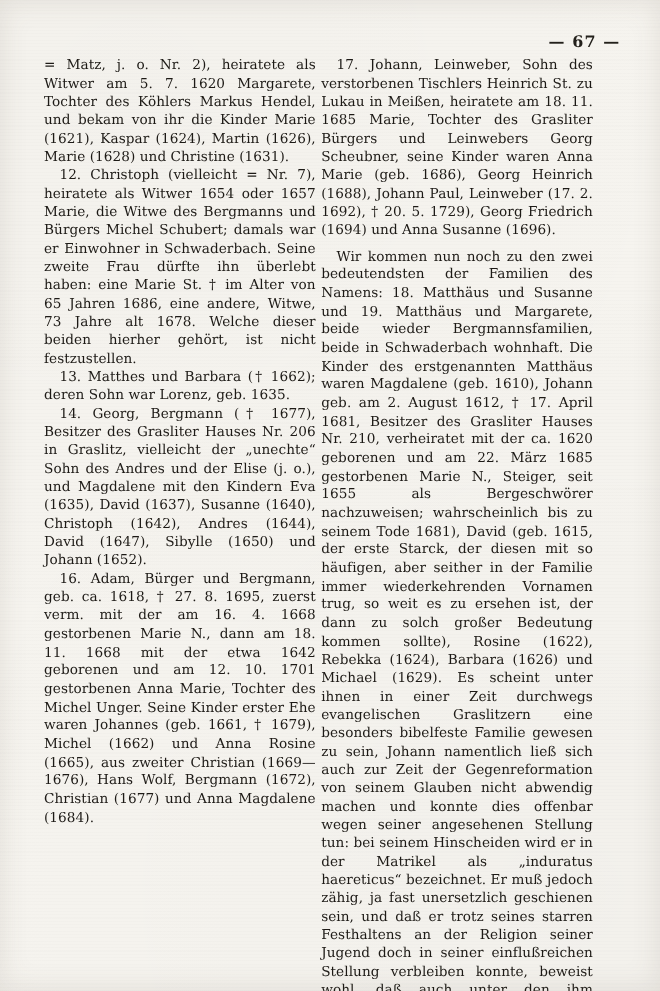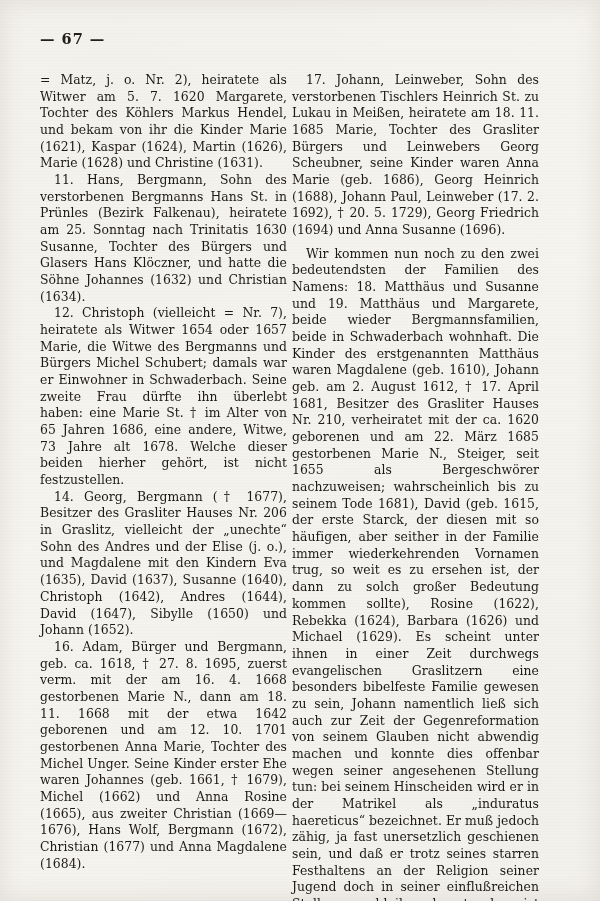--- a/index.html
+++ b/index.html
@@ -20,24 +20,24 @@
     height: 901px;
     background: #f6f4ef;
     box-sizing: border-box;
     padding: 30px 36px 20px 40px;
     
     background-image:
       radial-gradient(circle at 20% 10%, rgba(0,0,0,0.012) 0%, rgba(0,0,0,0) 60%),
       radial-gradient(circle at 85% 90%, rgba(0,0,0,0.015) 0%, rgba(0,0,0,0) 65%);
   }
   .page-number {
-    text-align: left;
+    text-align: right;
     font-size: 14.5px;
     letter-spacing: 1px;
-    margin-bottom: 25px;
+    margin-bottom: 4px;
     font-weight: 700;
     color: #23201b;
   }
   .columns {
     display: flex;
     flex-direction: row;
     gap: 5px;
     height: 800px;
   }
   .col {
@@ -81,22 +81,22 @@
 <body>
 
 <div class="page">
 
   <div class="page-number">— 67 —</div>
 
   <div class="columns">
 
     <div class="col">
       <p class="noindent">= Matz, j. o. Nr. 2), heiratete als Witwer am 5. 7. 1620 Margarete, Tochter des Köhlers Markus Hendel, und bekam von ihr die Kinder Marie (1621), Kaspar (1624), Martin (1626), Marie (1628) und Christine (1631).</p>
-      <p>11. Hans, Bergmann, Sohn des verstorbenen Bergmanns Hans St. in Prünles (Bezirk Falkenau), heiratete am 25. Sonntag nach Trinitatis 1630 Susanne, Tochter des Bürgers und Glasers Hans Klöczner, und hatte die Söhne Johannes (1632) und Christian (1634).</p>
       <p>12. Christoph (vielleicht = Nr. 7), heiratete als Witwer 1654 oder 1657 Marie, die Witwe des Bergmanns und Bürgers Michel Schubert; damals war er Einwohner in Schwaderbach. Seine zweite Frau dürfte ihn überlebt haben: eine Marie St. † im Alter von 65 Jahren 1686, eine andere, Witwe, 73 Jahre alt 1678. Welche dieser beiden hierher gehört, ist nicht festzustellen.</p>
+      <p>13. Matthes und Barbara († 1662); deren Sohn war Lorenz, geb. 1635.</p>
       <p>14. Georg, Bergmann († 1677), Besitzer des Grasliter Hauses Nr. 206 in Graslitz, vielleicht der „unechte“ Sohn des Andres und der Elise (j. o.), und Magdalene mit den Kindern Eva (1635), David (1637), Susanne (1640), Christoph (1642), Andres (1644), David (1647), Sibylle (1650) und Johann (1652).</p>
       <p>16. Adam, Bürger und Bergmann, geb. ca. 1618, † 27. 8. 1695, zuerst verm. mit der am 16. 4. 1668 gestorbenen Marie N., dann am 18. 11. 1668 mit der etwa 1642 geborenen und am 12. 10. 1701 gestorbenen Anna Marie, Tochter des Michel Unger. Seine Kinder erster Ehe waren Johannes (geb. 1661, † 1679), Michel (1662) und Anna Rosine (1665), aus zweiter Christian (1669—1676), Hans Wolf, Bergmann (1672), Christian (1677) und Anna Magdalene (1684).</p>
     </div>
 
     <div class="col">
       <p>17. Johann, Leinweber, Sohn des verstorbenen Tischlers Heinrich St. zu Lukau in Meißen, heiratete am 18. 11. 1685 Marie, Tochter des Grasliter Bürgers und Leinwebers Georg Scheubner, seine Kinder waren Anna Marie (geb. 1686), Georg Heinrich (1688), Johann Paul, Leinweber (17. 2. 1692), † 20. 5. 1729), Georg Friedrich (1694) und Anna Susanne (1696).</p>
       <div class="blockgap"></div>
       <p>Wir kommen nun noch zu den zwei bedeutendsten der Familien des Namens: 18. Matthäus und Susanne und 19. Matthäus und Margarete, beide wieder Bergmannsfamilien, beide in Schwaderbach wohnhaft. Die Kinder des erstgenannten Matthäus waren Magdalene (geb. 1610), Johann geb. am 2. August 1612, † 17. April 1681, Besitzer des Grasliter Hauses Nr. 210, verheiratet mit der ca. 1620 geborenen und am 22. März 1685 gestorbenen Marie N., Steiger, seit 1655 als Bergeschwörer nachzuweisen; wahrscheinlich bis zu seinem Tode 1681), David (geb. 1615, der erste Starck, der diesen mit so häufigen, aber seither in der Familie immer wiederkehrenden Vornamen trug, so weit es zu ersehen ist, der dann zu solch großer Bedeutung kommen sollte), Rosine (1622), Rebekka (1624), Barbara (1626) und Michael (1629). Es scheint unter ihnen in einer Zeit durchwegs evangelischen Graslitzern eine besonders bibelfeste Familie gewesen zu sein, Johann namentlich ließ sich auch zur Zeit der Gegenreformation von seinem Glauben nicht abwendig machen und konnte dies offenbar wegen seiner angesehenen Stellung tun: bei seinem Hinscheiden wird er in der Matrikel als „induratus haereticus“ bezeichnet. Er muß jedoch zähig, ja fast unersetzlich geschienen sein, und daß er trotz seines starren Festhaltens an der Religion seiner Jugend doch in seiner einflußreichen Stellung verbleiben konnte, beweist wohl, daß auch unter den ihm untergebenen Bergknappen die evangelische Lehre noch immer viele Anhänger zählte. (Über ihn siehe auch meine Ab-</p>
     </div>
 

